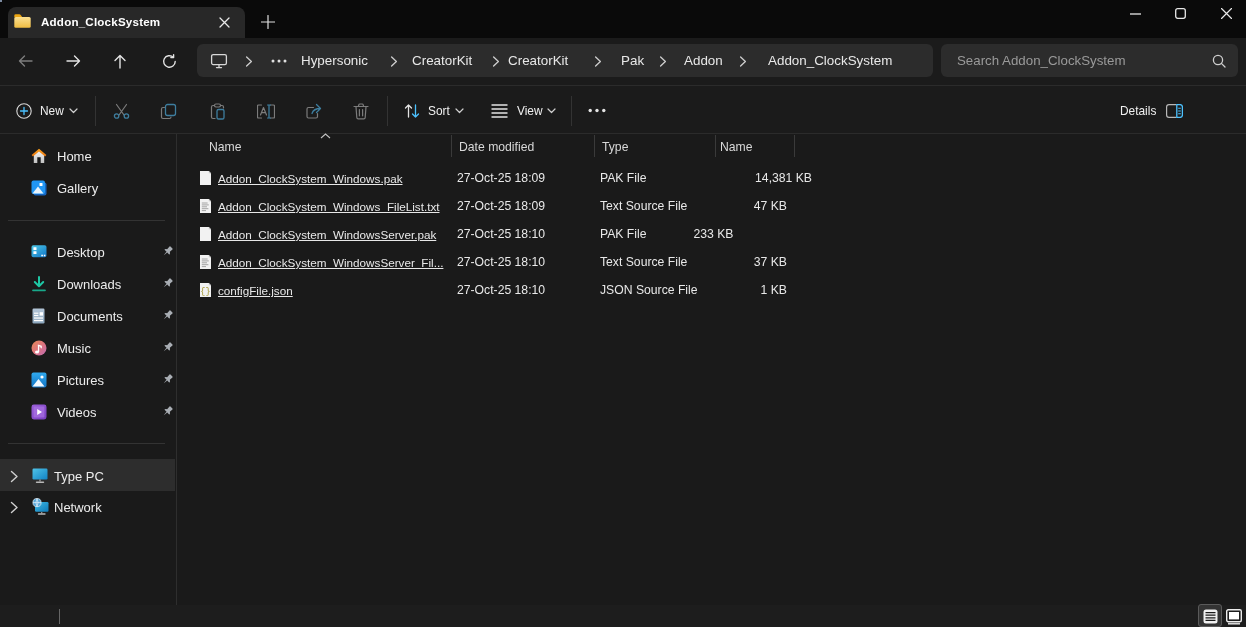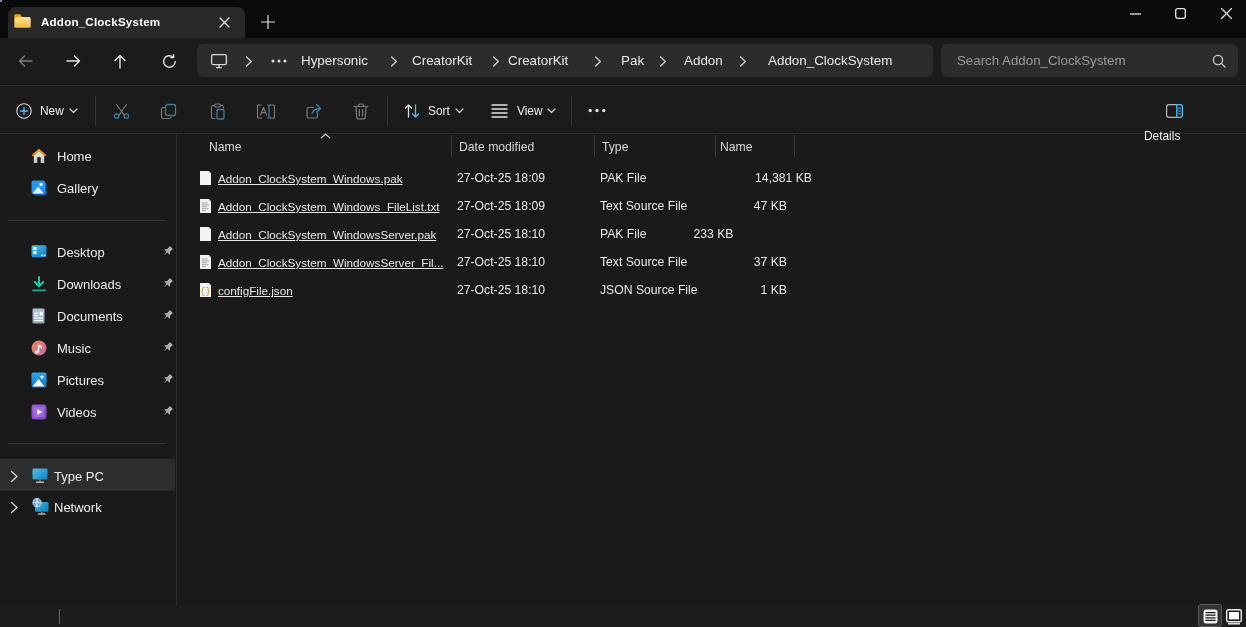--- a/index.html
+++ b/index.html
@@ -267,21 +267,21 @@
       </svg>
   </div>
 
   <div class="abs" style="left:1166px; top:104px;">
     <svg width="17" height="14" viewBox="0 0 17 14">
       <path d="M10.2 0.6 L3 0.6 Q0.6 0.6 0.6 3 L0.6 11 Q0.6 13.4 3 13.4 L10.2 13.4" fill="none" stroke="#b8b8b8" stroke-width="1.2"></path>
       <path d="M10.8 0.6 L14 0.6 Q16.4 0.6 16.4 3 L16.4 11 Q16.4 13.4 14 13.4 L10.8 13.4 Z" fill="none" stroke="#4cc2ff" stroke-width="1.3"></path>
       <path d="M12.2 4.2 L14.8 4.2 M12.2 7 L14.8 7 M12.2 9.8 L14.8 9.8" stroke="#4cc2ff" stroke-width="1.1"></path>
     </svg>
   </div>
-  <div class="abs tbtxt" style="left:1144px;margin-top:25px;">Details</div>
+  <div class="abs tbtxt" style="left:1120px;">Details</div>
 
   <div class="abs" id="sidebar"></div>
   <div class="abs" id="sidediv"></div>
   <div class="abs" id="selrow" style="left:0; top:459px; width:175px; height:32px; background:#2d2d2d;"></div>
 
   <div class="abs ssep" style="top:220px;"></div>
   <div class="abs ssep" style="top:443px;"></div>
 
   <div class="abs sicon" style="top:148px;">
     <svg width="16" height="16" viewBox="0 0 16 16">

